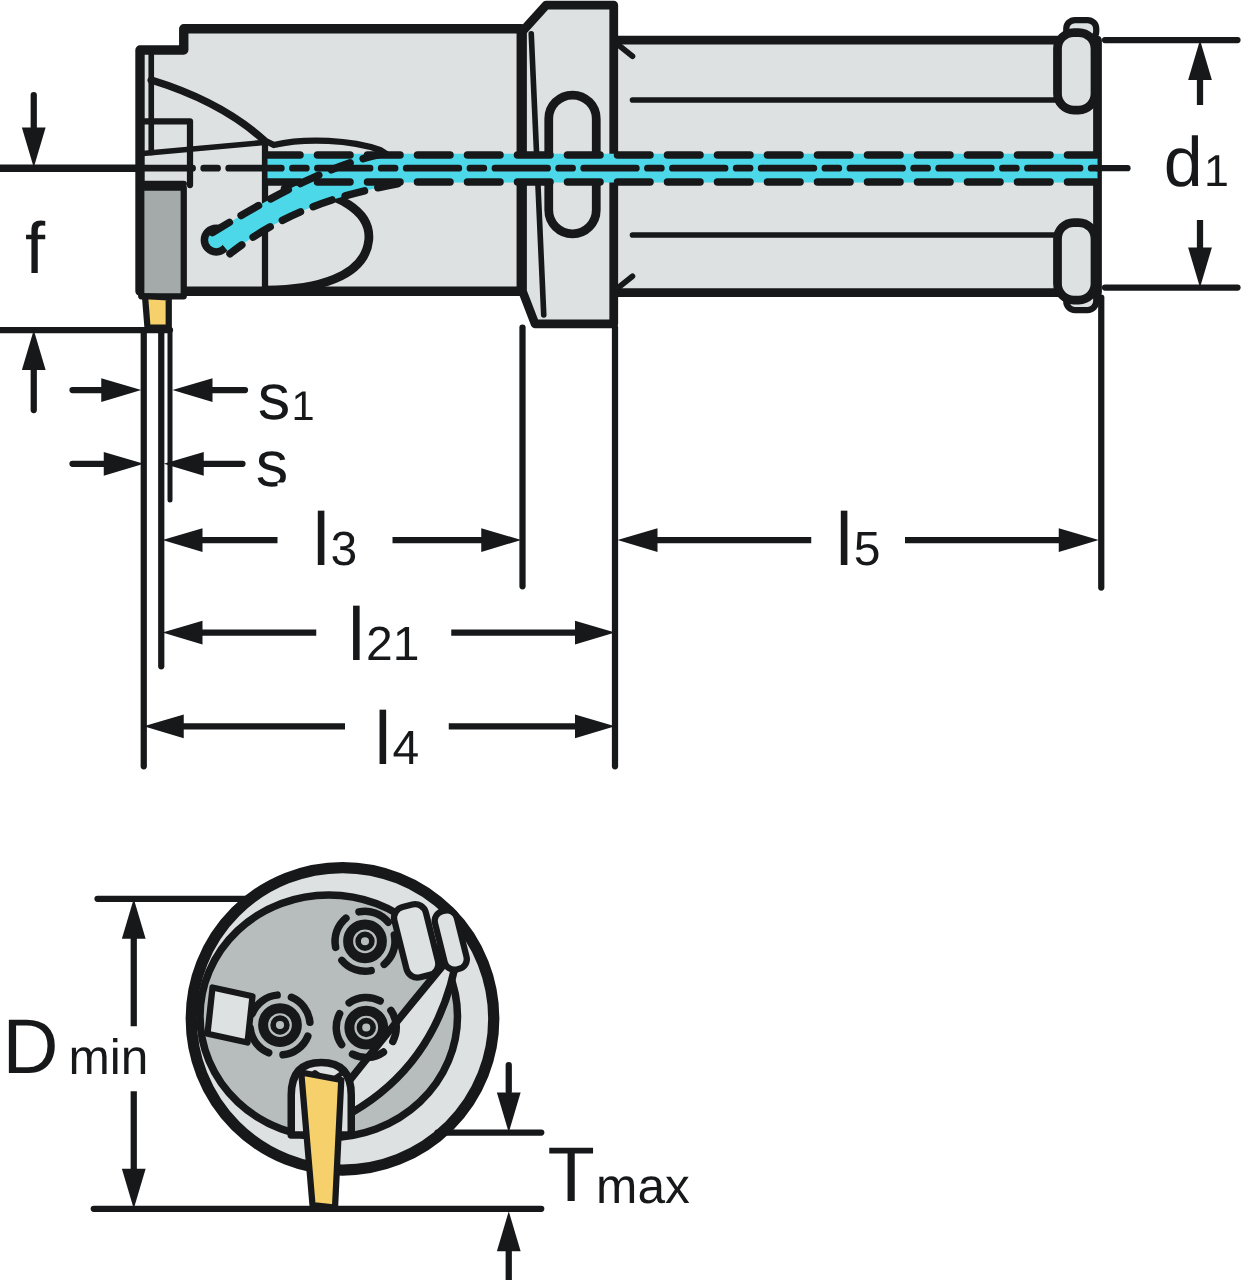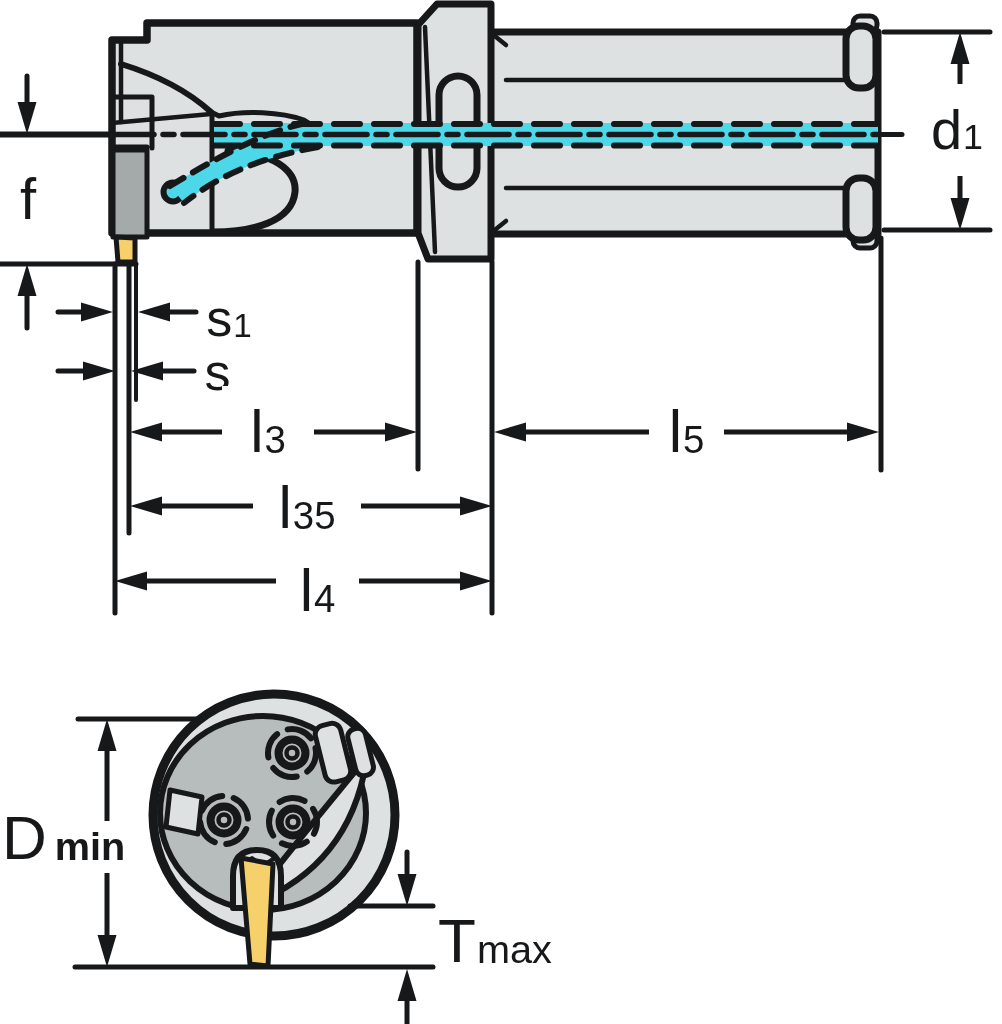--- a/index.html
+++ b/index.html
@@ -19,21 +19,21 @@
   .fill-white{fill:#fff;stroke:none;}
   .dash-edge{stroke-dasharray:26 14;} .dash-diag{stroke-dasharray:16 11;}
   .dash-center{stroke-dasharray:42 9 11 9;}
   .screw-arcs{stroke-dasharray:26 11.7;}
   
   .lbl{position:absolute;display:flex;align-items:center;justify-content:center;
        color:var(--line);line-height:1;white-space:nowrap;}
   .lbl .main{font-weight:400;}
   .lbl .sub{font-size:0.64em;position:relative;top:0.22em;margin-left:1px;}
   .boxed{background:var(--labelbg);}
-  .subboxed{background:var(--labelbg);padding:6px 7px;font-weight:bold;}
+  .subboxed{background:var(--labelbg);padding:6px 7px;}
 </style>
 </head>
 <body>
 
 <div id="stage">
 
 <svg width="1002" height="1024" viewBox="0 0 1002 1024">
 
   <g>
 
@@ -201,21 +201,21 @@
       <span class="sub"></span>
 </div>
 
 <div class="lbl boxed" style="left:222px;top:386px;width:92px;height:92px;font-size:60px;">
   <span class="main">l</span>
       <span class="sub">3</span>
 </div>
 
 <div class="lbl boxed" style="left:253px;top:462px;width:108px;height:92px;font-size:60px;">
   <span class="main">l</span>
-      <span class="sub">35</span>
+      <span class="sub">21</span>
 </div>
 
 <div class="lbl boxed" style="left:276px;top:545px;width:83px;height:92px;font-size:60px;">
   <span class="main">l</span>
       <span class="sub">4</span>
 </div>
 
 <div class="lbl boxed" style="left:649px;top:384px;width:75px;height:95px;font-size:60px;">
   <span class="main">l</span>
       <span class="sub">5</span>

